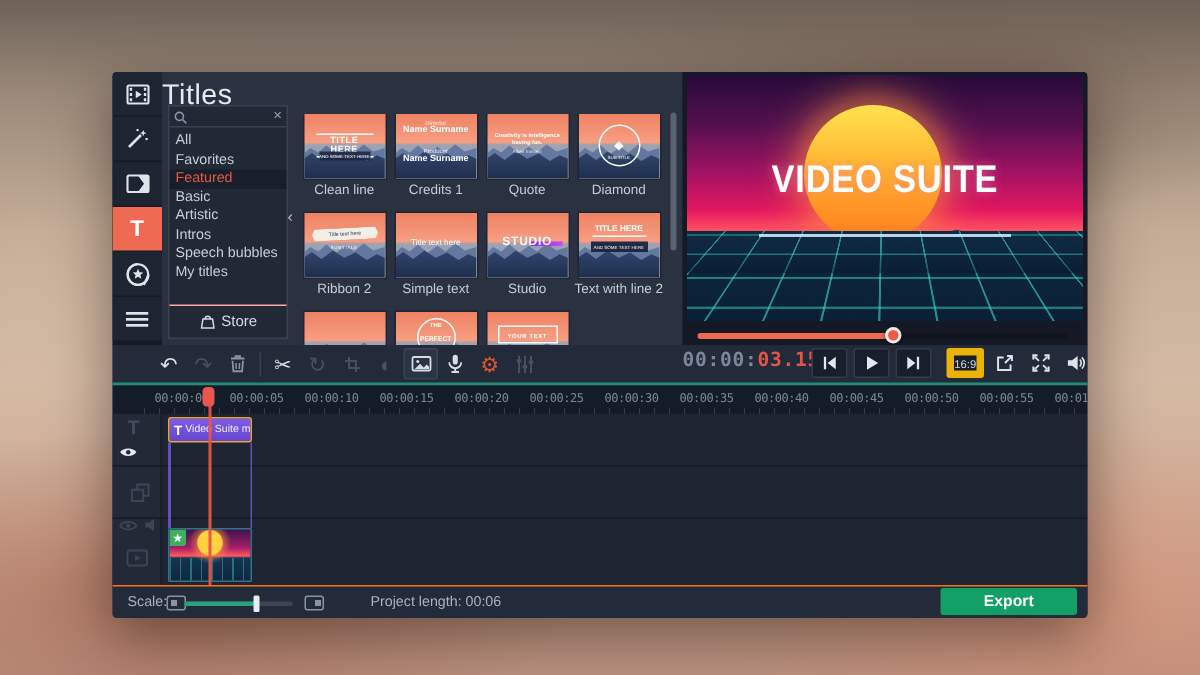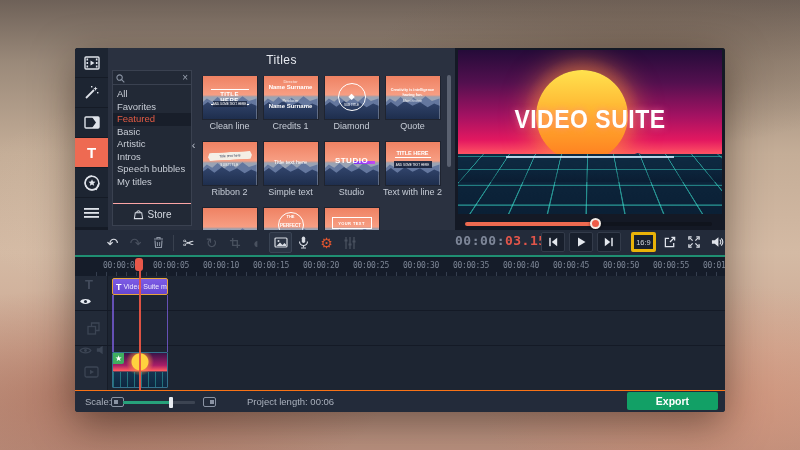--- a/index.html
+++ b/index.html
@@ -22,21 +22,21 @@
 
   
   .sidebar { position:absolute; left:0; top:0; width:33px; height:182px; background:#151b26; }
   .side-btn { position:relative; width:33px; height:29px; margin-bottom:1px; background:#1d2532;
     display:flex; align-items:center; justify-content:center; color:#dfe3ea; }
   .side-btn.selected { background:#ee6a52; color:#fff; }
   .side-btn .tglyph { font-size:15px; font-weight:bold; }
 
   
   .titles-panel { position:absolute; left:33px; top:0; width:347px; height:182px; background:#2a3140; }
-  .panel-title { position:absolute; top:5px; left:0; right:0; text-align:center; font-size:12px;
+  .panel-title { position:absolute; top:5px; left:0; right:0; font-size:19px;
     color:#e8ebf1; letter-spacing:.4px; }
 
   .cat-panel { position:absolute; left:4px; top:22px; width:80px; height:156px;
     background:#222936; border:1px solid #3a4150; }
   .search-row { position:relative; height:14px; border-bottom:1px solid #3a4150; }
   .search-row svg { position:absolute; left:3px; top:3px; }
   .search-clear { position:absolute; right:3px; top:0; font-size:10px; color:#9aa2b0; line-height:13px; cursor:default; }
   .cat-list { list-style:none; margin-top:3px; }
   .cat-list li { font-size:9.5px; line-height:12.5px; padding-left:4px; color:#c8cdd6; white-space:nowrap; }
   .cat-list li.selected { background:#181e2a; color:#e45b44; }
@@ -127,21 +127,21 @@
   .tbtn.boxed { background:#2b3444; border:1px solid #3a4454; border-radius:2px; }
   .tbtn .uglyph { font-size:14px; line-height:14px; }
   .tsep { width:1px; height:16px; background:#39414f; margin:0 3px; }
   .timecode { position:absolute; left:380px; top:3px; font-family:"DejaVu Sans Mono",monospace;
     font-size:13px; font-weight:bold; letter-spacing:.5px; }
   .tc-gray { color:#7e8799; } .tc-red { color:#e2554a; }
   .transport { position:absolute; left:466px; top:2px; display:flex; gap:4px; }
   .pbtn { width:24px; height:20px; background:#181f2c; border:1px solid #333b4a; border-radius:2px;
     display:flex; align-items:center; justify-content:center; color:#e4e8ee; }
   .viewtools { position:absolute; left:556px; top:2px; display:flex; gap:3px; align-items:center; }
-  .aspect { width:25px; height:20px; background:#181f2c; border:3px solid #eab308; border-radius:2px;
+  .aspect { width:25px; height:20px; background:#181f2c; border:5px solid #eab308; border-radius:2px;
     font-size:7.5px; color:#cfd5de; display:flex; align-items:center; justify-content:center; }
   .vbtn { width:21px; height:20px; display:flex; align-items:center; justify-content:center; color:#dfe3ea; }
 
   .greenline { position:absolute; left:0; top:207px; width:650px; height:2px; background:#1f8f72; }
 
   
   .ruler { position:absolute; left:0; top:209px; width:650px; height:19px; background:#151c29;
     display:flex; padding-left:21px; overflow:hidden; }
   .ruler::after { content:""; position:absolute; left:21px; right:0; bottom:0; height:4px;
     background:repeating-linear-gradient(90deg,#343d4d 0 1px,transparent 1px 10px); }
@@ -300,38 +300,38 @@
         <div class="tpl k-credits2">
           <div class="thumb">
             <span class="t1">Director</span>
             <span class="t2">Name Surname</span>
             <span class="t3">Producer</span>
             <span class="t4">Name Surname</span>
           </div>
           <div class="tpl-label">Credits 1</div>
         </div>
 
-        <div class="tpl k-diamond">
-          <div class="thumb">
-            <span class="t1">SUB TITLE</span>
-            <span class="t2"></span>
-            <span class="t3"></span>
-            <span class="t4"></span>
-          </div>
-          <div class="tpl-label">Diamond</div>
-        </div>
-
         <div class="tpl k-quote">
           <div class="thumb">
             <span class="t1">Creativity is intelligence</span>
             <span class="t2">having fun.</span>
             <span class="t3">Albert Einstein</span>
             <span class="t4"></span>
           </div>
           <div class="tpl-label">Quote</div>
+        </div>
+
+        <div class="tpl k-diamond">
+          <div class="thumb">
+            <span class="t1">SUB TITLE</span>
+            <span class="t2"></span>
+            <span class="t3"></span>
+            <span class="t4"></span>
+          </div>
+          <div class="tpl-label">Diamond</div>
         </div>
 
         <div class="tpl k-ribbon2">
           <div class="thumb">
             <span class="t1">Title text here</span>
             <span class="t2">SUBTITLE</span>
             <span class="t3"></span>
             <span class="t4"></span>
           </div>
           <div class="tpl-label">Ribbon 2</div>

